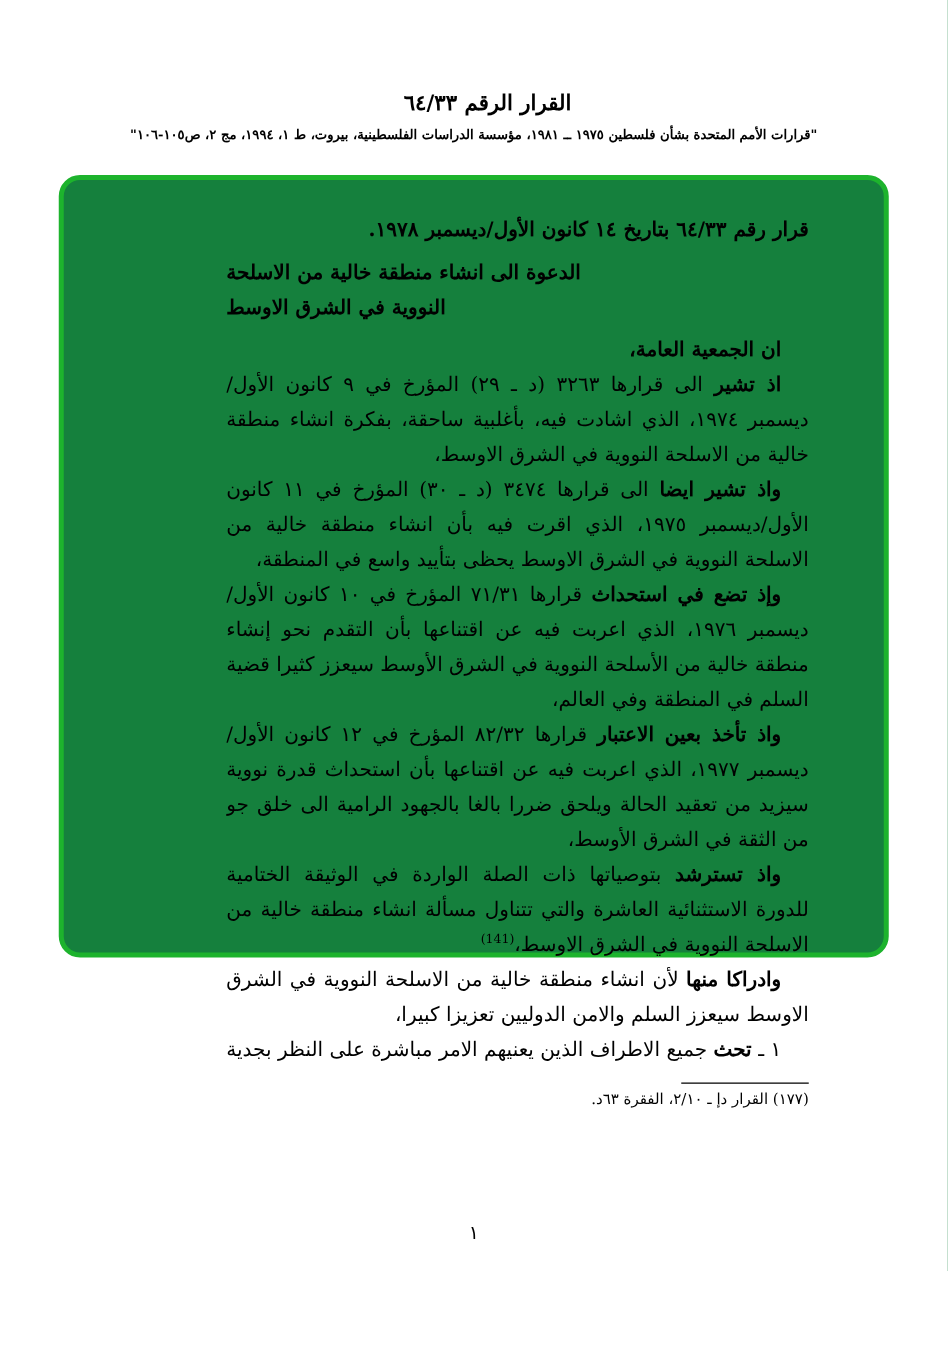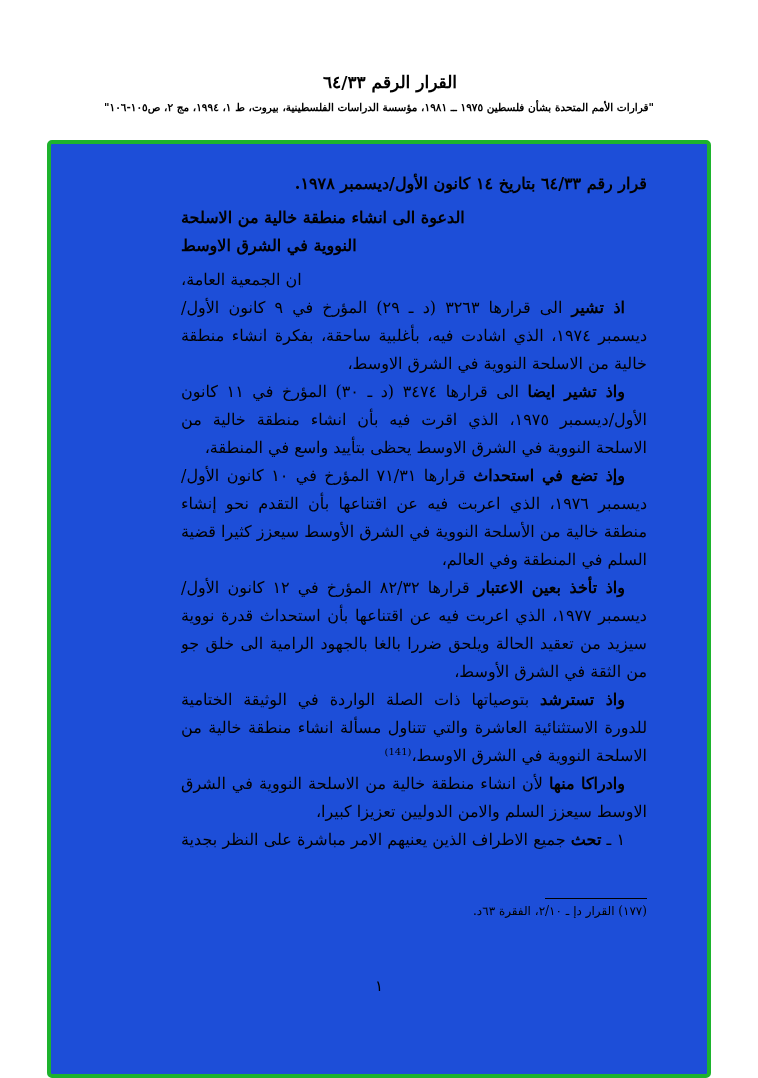--- a/index.html
+++ b/index.html
@@ -25,24 +25,24 @@
     position: absolute;
     top: 101px; left: 0; right: 0;
     text-align: center;
     font-size: 10.5px;
     font-weight: bold;
     white-space: nowrap;
   }
   .green-box {
     position: absolute;
     left: 47px; top: 140px;
-    width: 664px; height: 938px;
+    width: 664px; height: 626px;
     border: 4px solid #1db32d;
-    border-radius: 5px;
-    background: #1d4ed8;
+    border-radius: 17px;
+    background: #15803d;
   }
   .box-content {
     position: absolute;
     top: 26px; right: 60px;
     width: 466px;
     max-height: 680px;
     overflow: hidden;
     font-size: 16px;
     line-height: 28px;
     text-align: justify;
@@ -50,32 +50,31 @@
   .res-heading {
     font-weight: bold;
     text-align: right;
     margin-bottom: 6px;
   }
   .res-subtitle {
     font-weight: bold;
     text-align: left;
   }
   .opening {
-    font-weight: normal;
+    font-weight: bold;
     text-indent: 22px;
-    text-align: left;
+    text-align: right;
     margin-top: 6px;
   }
   p.body-para { text-indent: 22px; margin: 0; }
   sup.fn-ref { font-size: 10px; line-height: 0; }
   .footnote-block {
     position: absolute;
     top: 722px; right: 60px;
     width: 466px;
-    margin-top: 32px;
   }
   .fn-rule {
     width: 102px;
     border-top: 1.5px solid #000;
     margin-bottom: 5px;
   }
   .footnote-text {
     font-size: 12px;
     text-align: right;
   }

